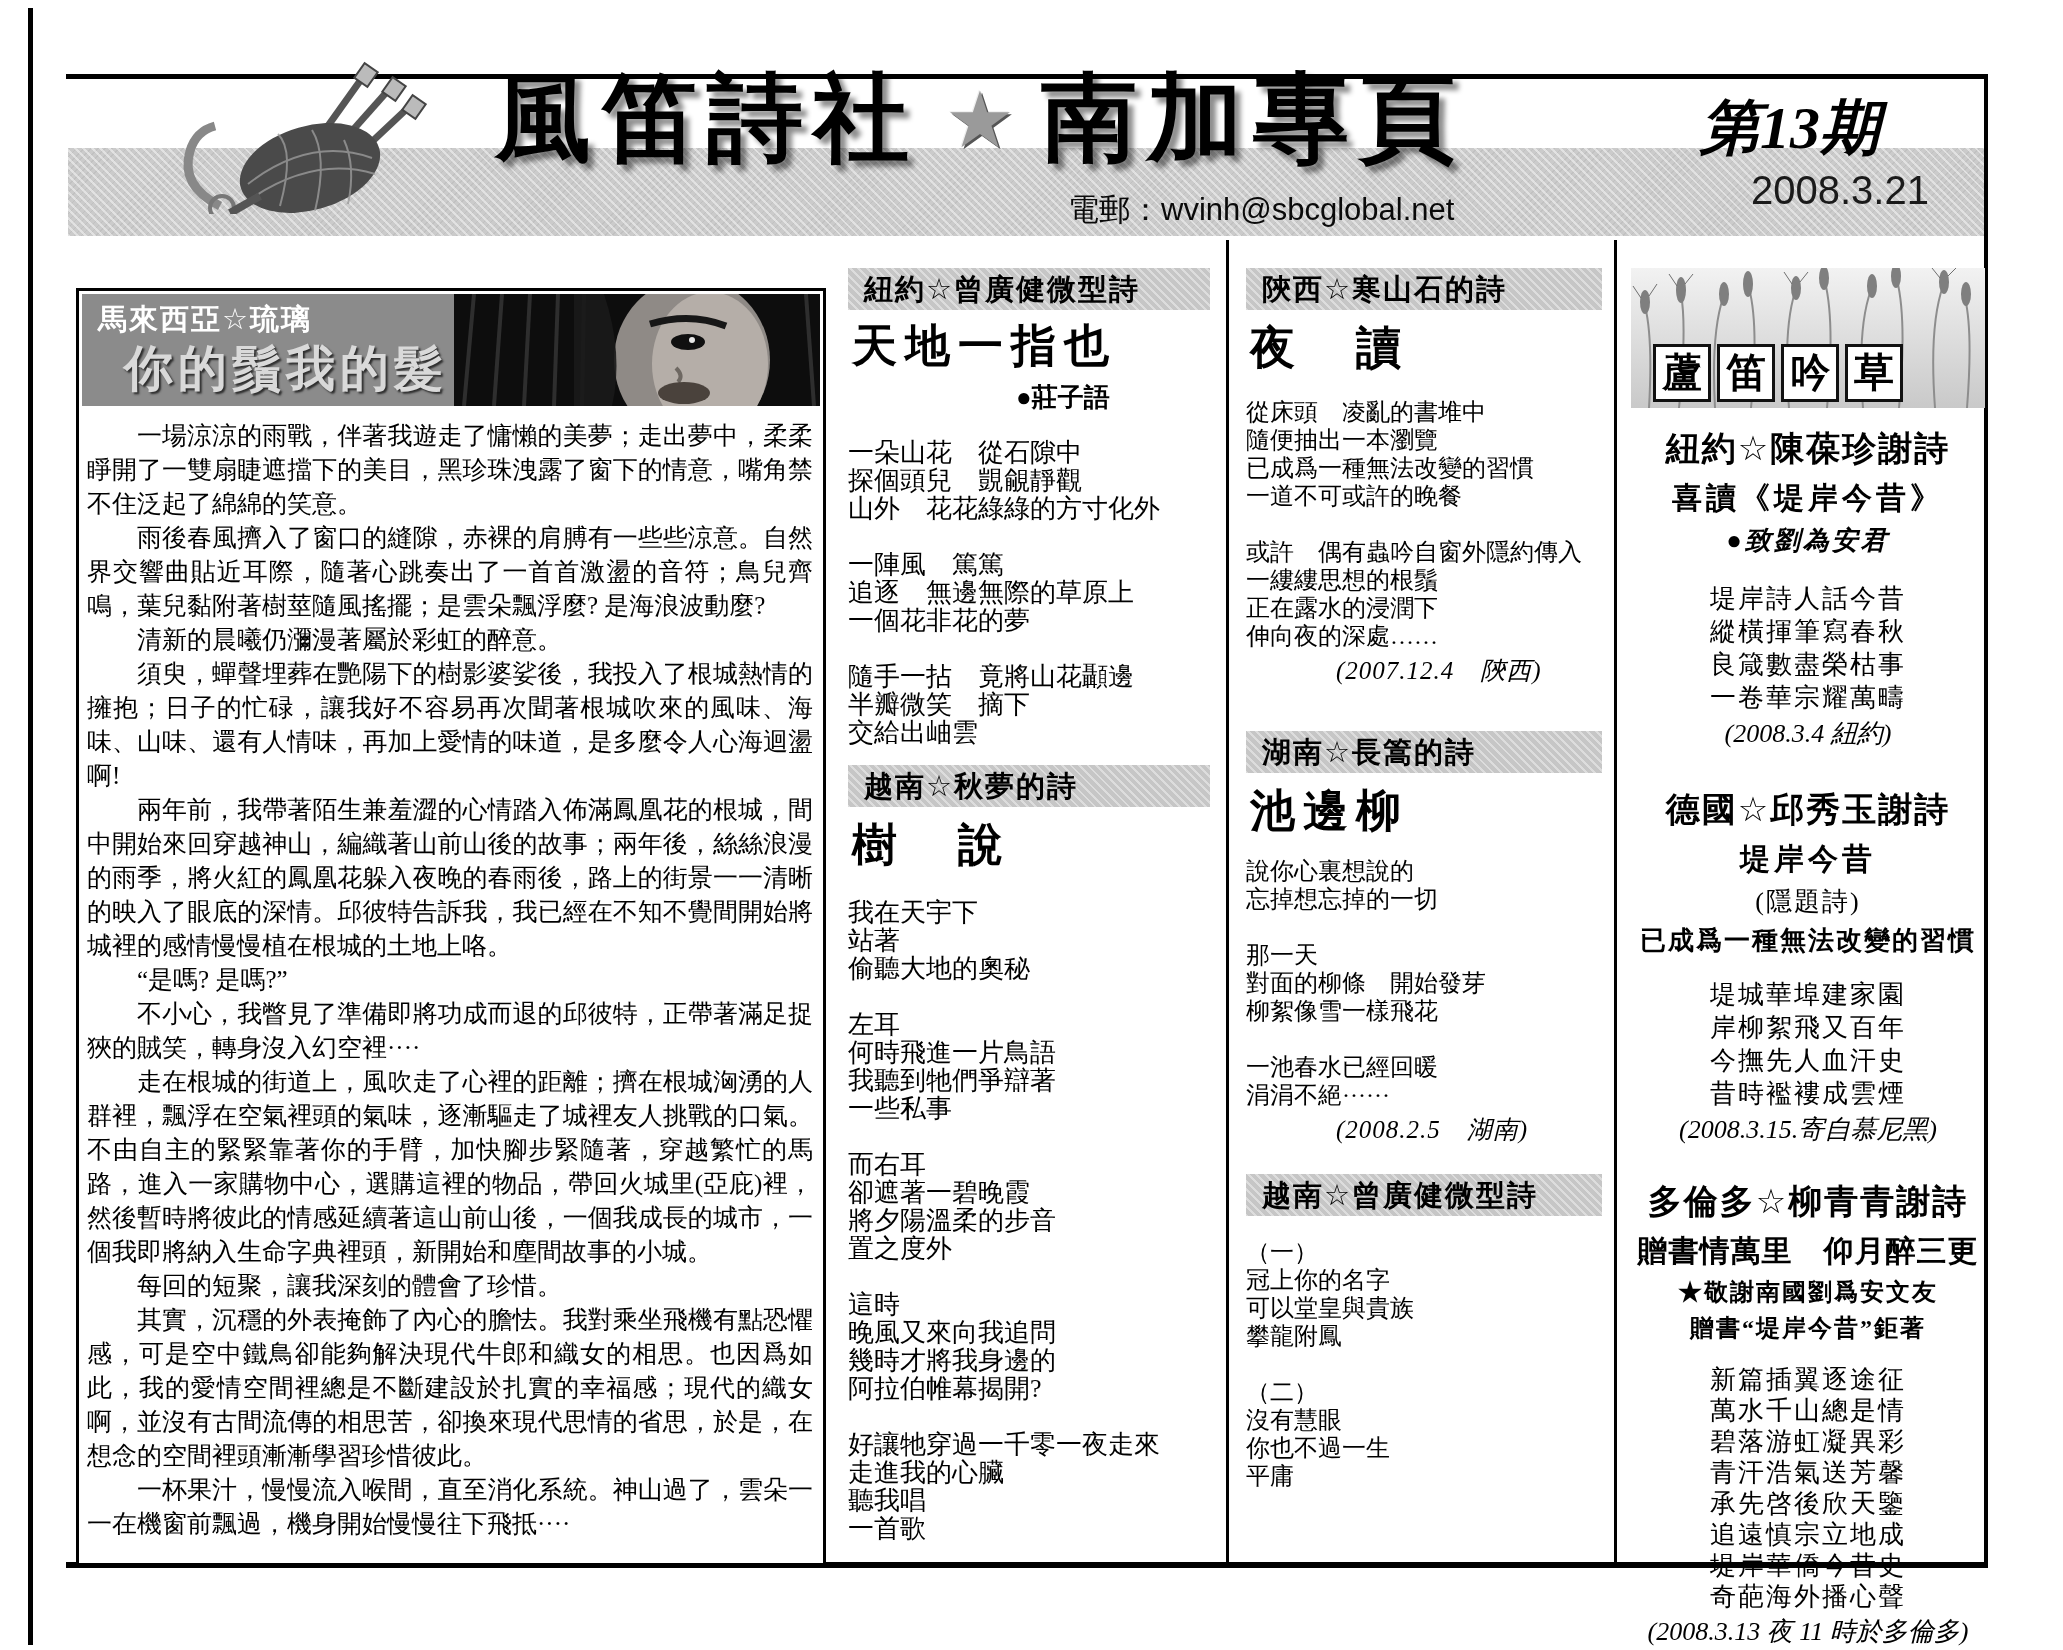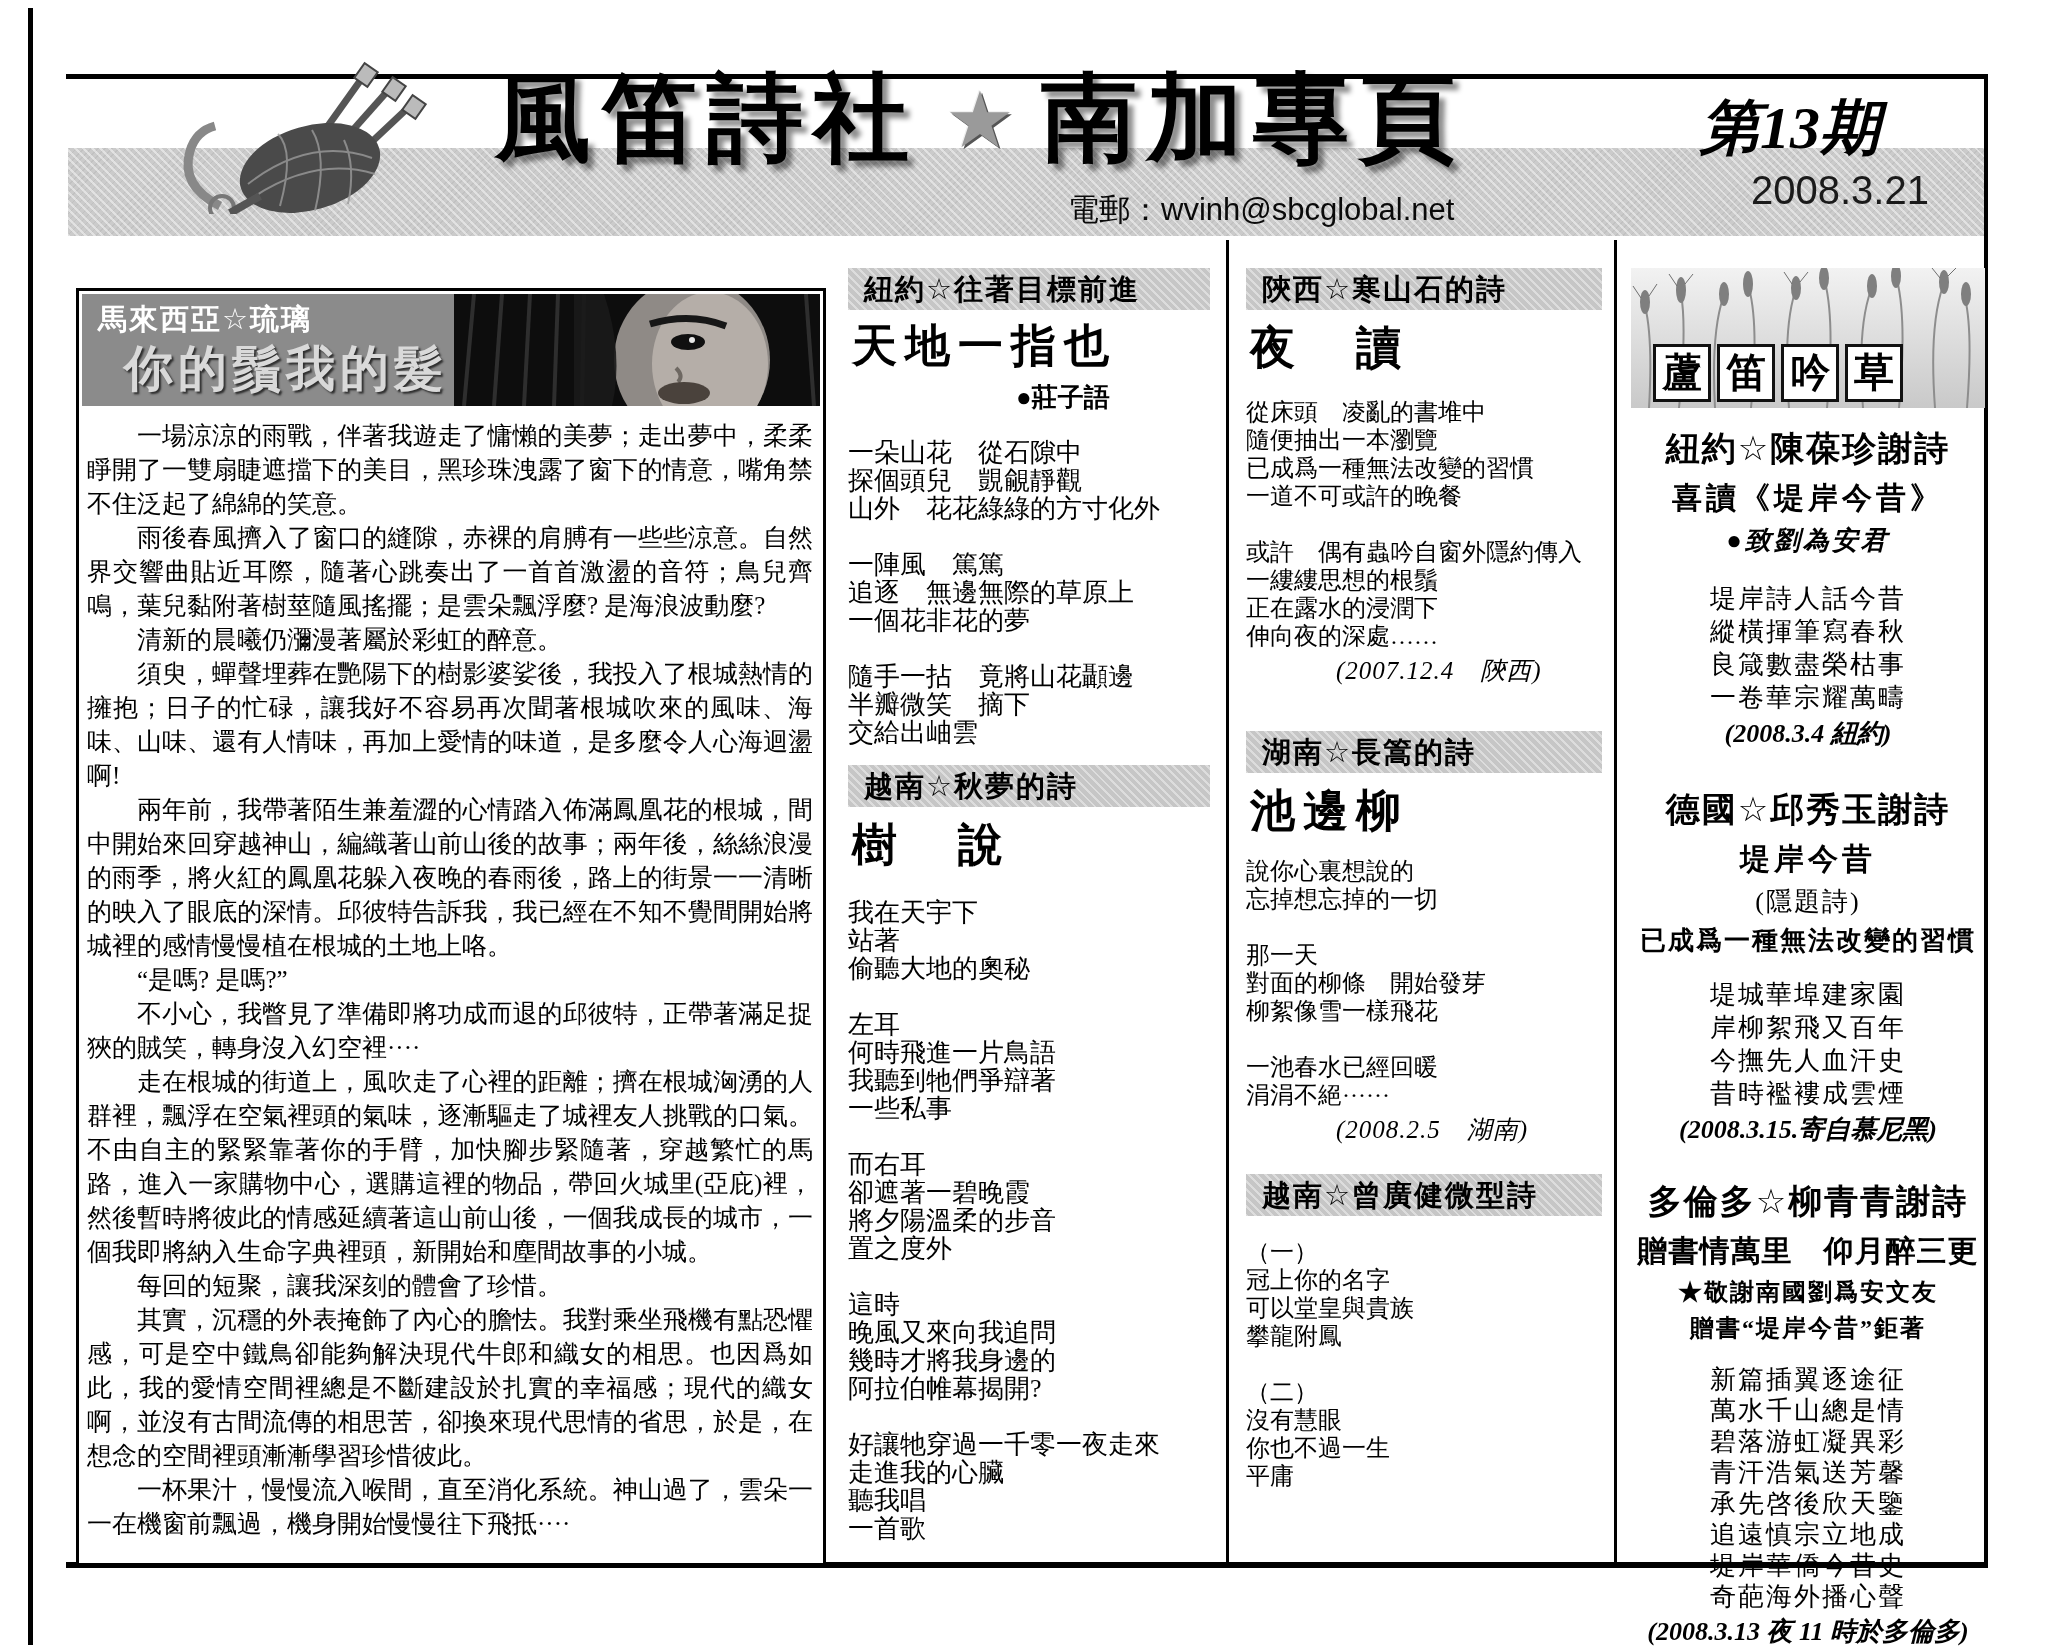--- a/index.html
+++ b/index.html
@@ -47,21 +47,21 @@
   .wheat{position:absolute;left:0;top:0;width:354px;height:140px;}
   .rchar{position:absolute;width:52px;height:52px;background:#fff;border:3px solid #111;
         text-align:center;line-height:52px;font-size:40px;font-weight:bold;}
   .rsec{text-align:center;}
   .r-header{font-family:"Liberation Sans","DejaVu Sans",sans-serif;font-weight:bold;font-size:34px;letter-spacing:2px;}
   .r-sub{font-weight:bold;font-size:30px;letter-spacing:4px;margin-top:6px;}
   .r-byline{font-weight:bold;font-style:italic;font-size:26px;margin-top:4px;letter-spacing:3px;}
   .r-ded{font-weight:bold;font-size:24px;margin-top:4px;letter-spacing:2px;}
   .rlines{white-space:pre-line;font-size:26px;line-height:33px;margin-top:24px;letter-spacing:2px;}
   .rlines.tight{line-height:31px;}
-  .rdate{font-style:italic;font-size:26px;margin-top:2px;font-weight:bold;}
+  .rdate{font-style:italic;font-size:26px;margin-top:2px;}
 </style>
 </head>
 <body>
 
 <div class="page">
 
   <div class="rule" style="left:28px;top:8px;width:5px;height:1637px;"></div>
   <div class="rule" style="left:66px;top:74px;width:1922px;height:5px;"></div>
   <div class="rule" style="left:1984px;top:74px;width:4px;height:1493px;"></div>
   <div class="rule" style="left:66px;top:1562px;width:1922px;height:6px;"></div>
@@ -142,21 +142,21 @@
         <p>“是嗎? 是嗎?”</p>
         <p>不小心，我瞥見了準備即將功成而退的邱彼特，正帶著滿足捉狹的賊笑，轉身沒入幻空裡····</p>
         <p>走在根城的街道上，風吹走了心裡的距離；擠在根城洶湧的人群裡，飄浮在空氣裡頭的氣味，逐漸驅走了城裡友人挑戰的口氣。不由自主的緊緊靠著你的手臂，加快腳步緊隨著，穿越繁忙的馬路，進入一家購物中心，選購這裡的物品，帶回火城里(亞庇)裡，然後暫時將彼此的情感延續著這山前山後，一個我成長的城市，一個我即將納入生命字典裡頭，新開始和塵間故事的小城。</p>
         <p>每回的短聚，讓我深刻的體會了珍惜。</p>
         <p>其實，沉穩的外表掩飾了內心的膽怯。我對乘坐飛機有點恐懼感，可是空中鐵鳥卻能夠解決現代牛郎和織女的相思。也因爲如此，我的愛情空間裡總是不斷建設於扎實的幸福感；現代的織女啊，並沒有古間流傳的相思苦，卻換來現代思情的省思，於是，在想念的空間裡頭漸漸學習珍惜彼此。</p>
         <p>一杯果汁，慢慢流入喉間，直至消化系統。神山過了，雲朵一一在機窗前飄過，機身開始慢慢往下飛抵····</p>
       </div>
   </div>
 
   <div class="col col2" style="left:848px;width:362px;">
-    <div class="strip">紐約☆往著目標前進</div>
+    <div class="strip">紐約☆曾廣健微型詩</div>
     <div class="poemtitle" style="margin-top:6px;">天地一指也</div>
     <div class="byline">●莊子語</div>
     <div class="stanzas" style="line-height:28px;margin-top:24px;">一朵山花　從石隙中
 探個頭兒　覬覦靜觀
 山外　花花綠綠的方寸化外
 
 一陣風　篤篤
 追逐　無邊無際的草原上
 一個花非花的夢
 

